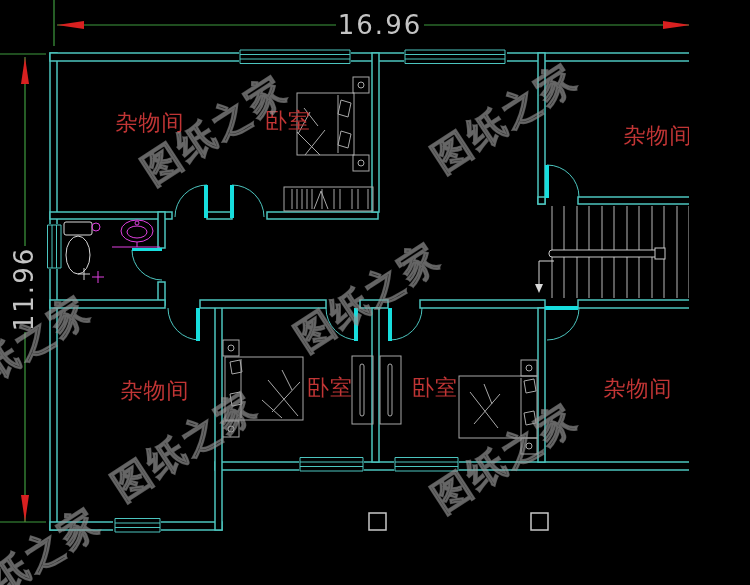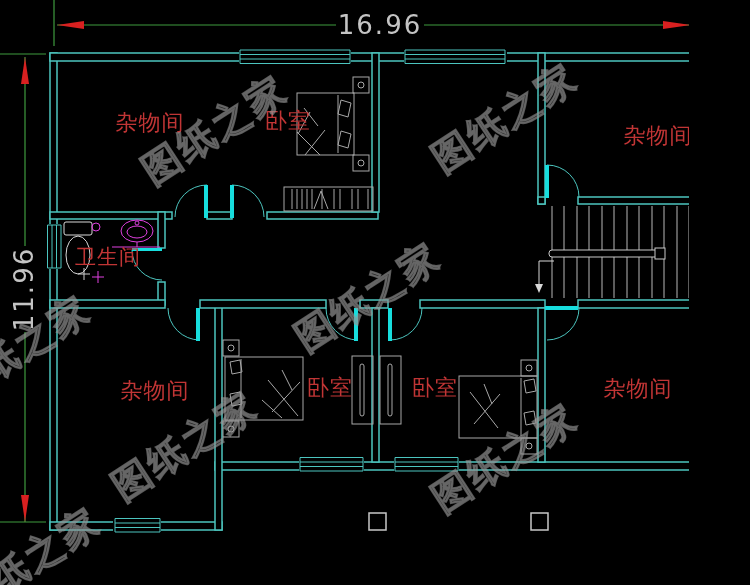--- a/index.html
+++ b/index.html
@@ -222,21 +222,20 @@
       <rect x="702" y="513" width="17" height="17"></rect>
     </g>
   </svg>
 
   <div class="dim-label" style="left:380px;top:25px;">16.96</div>
   <div class="dim-label vertical" style="left:24px;top:289px;">11.96</div>
 
   <div class="room-label" style="left:150px;top:123px;">杂物间</div>
   <div class="room-label" style="left:288px;top:121px;">卧室</div>
   <div class="room-label" style="left:658px;top:136px;">杂物间</div>
-  <div class="room-label bath-label" style="left:108px;top:257px;">卫生间</div>
   <div class="room-label" style="left:155px;top:391px;">杂物间</div>
   <div class="room-label" style="left:330px;top:388px;">卧室</div>
   <div class="room-label" style="left:435px;top:388px;">卧室</div>
   <div class="room-label" style="left:638px;top:389px;">杂物间</div>
 
   <div class="watermark" style="left:215px;top:130px;">图纸之家</div>
   <div class="watermark" style="left:505px;top:118px;">图纸之家</div>
   <div class="watermark" style="left:368px;top:297px;">图纸之家</div>
   <div class="watermark" style="left:185px;top:446px;">图纸之家</div>
   <div class="watermark" style="left:505px;top:458px;">图纸之家</div>

